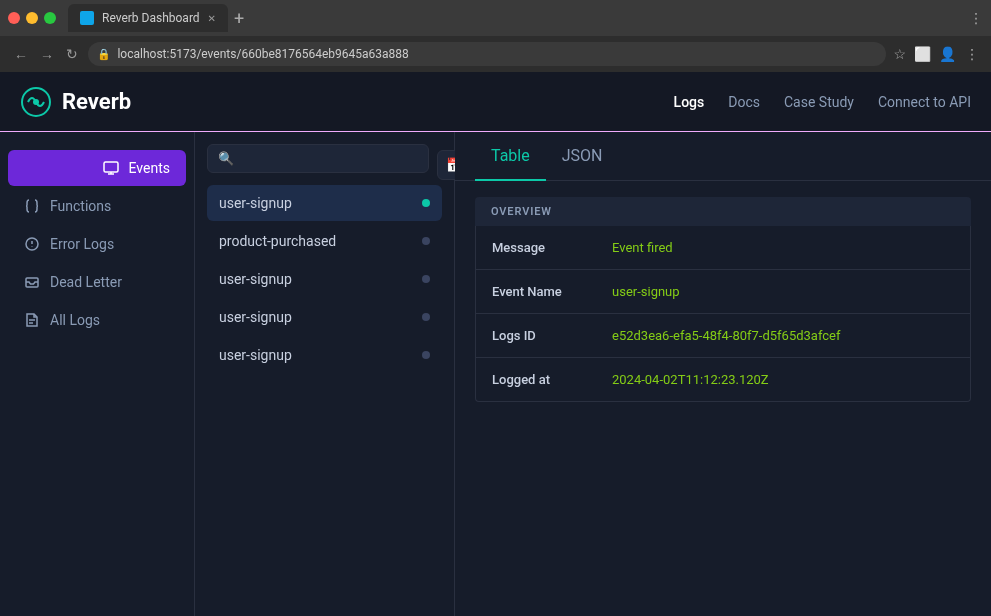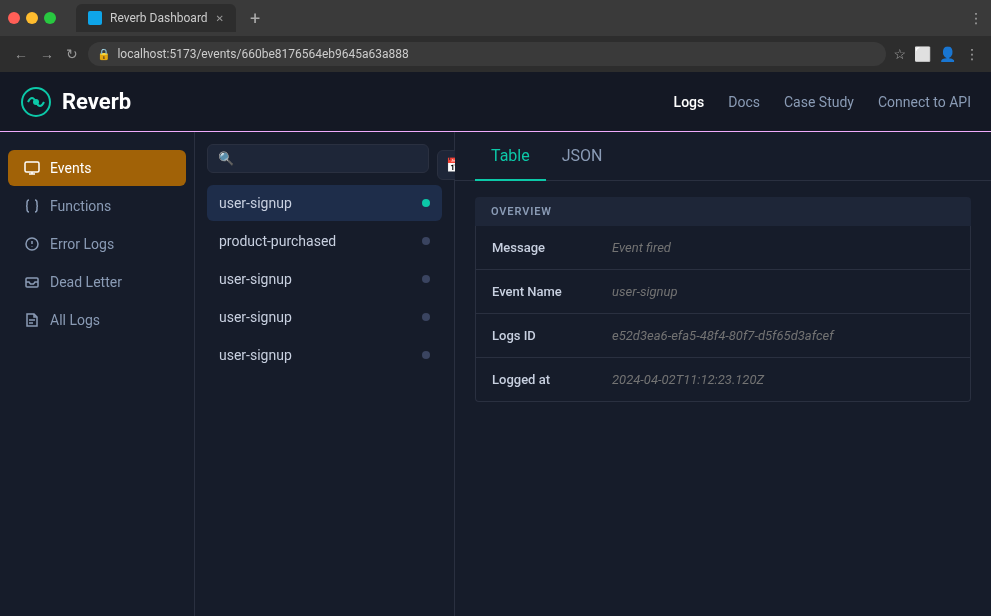--- a/index.html
+++ b/index.html
@@ -16,21 +16,21 @@
     .browser-chrome {
       background: #2d2d2d;
       height: 72px;
     }
     .tab-bar {
       display: flex;
       align-items: center;
       background: #3a3a3a;
       height: 36px;
       padding: 0 8px;
-      gap: 8px;
+      gap: 0;
     }
     .window-controls {
       display: flex;
       gap: 6px;
       margin-right: 12px;
     }
     .window-btn {
       width: 12px;
       height: 12px;
       border-radius: 50%;
@@ -171,22 +171,23 @@
       align-items: center;
       gap: 10px;
       padding: 10px 16px;
       font-size: 14px;
       color: #8a9bb5;
       cursor: pointer;
       border-radius: 6px;
       margin: 2px 8px;
     }
     .sidebar-item.active {
-      background: #a16207;
+      background: #6d28d9;
       color: #ffffff;
+      justify-content: flex-end;
     }
     .sidebar-icon {
       width: 16px;
       height: 16px;
       display: flex;
       align-items: center;
       justify-content: center;
       flex-shrink: 0;
     }
     .sidebar-icon svg { width: 16px; height: 16px; }
@@ -309,22 +310,21 @@
     .overview-row:last-child { border-bottom: none; }
     .overview-key {
       width: 120px;
       font-size: 13px;
       color: #c8d0e0;
       font-weight: 500;
       flex-shrink: 0;
     }
     .overview-value {
       font-size: 13px;
-      color: #737373;
-      font-style: italic;
+      color: #84cc16;
     }
   </style>
 </head>
 <body>
 
 <div class="browser-chrome">
   <div class="tab-bar">
     <div class="window-controls">
       <div class="window-btn btn-close"></div>
       <div class="window-btn btn-min"></div>

